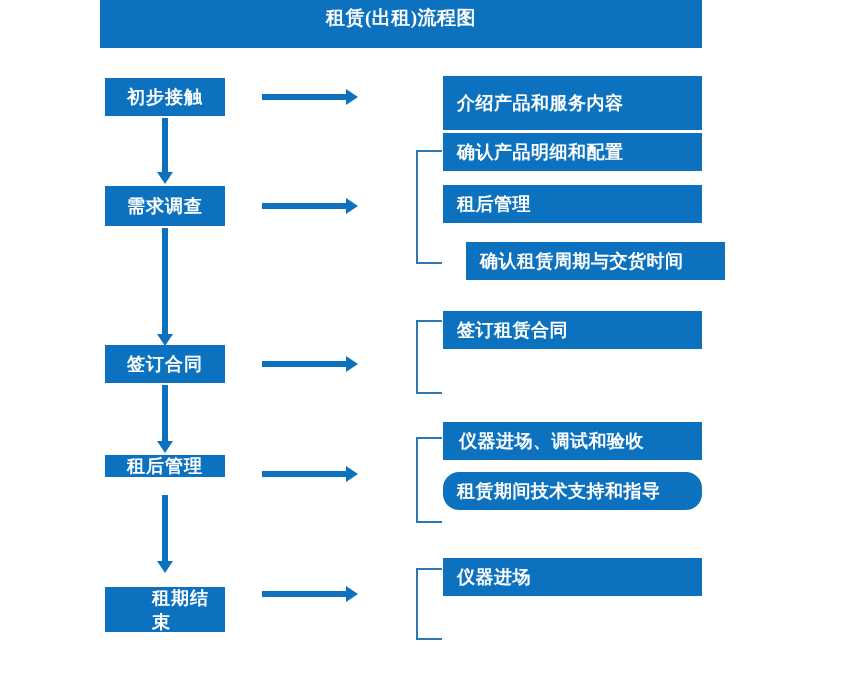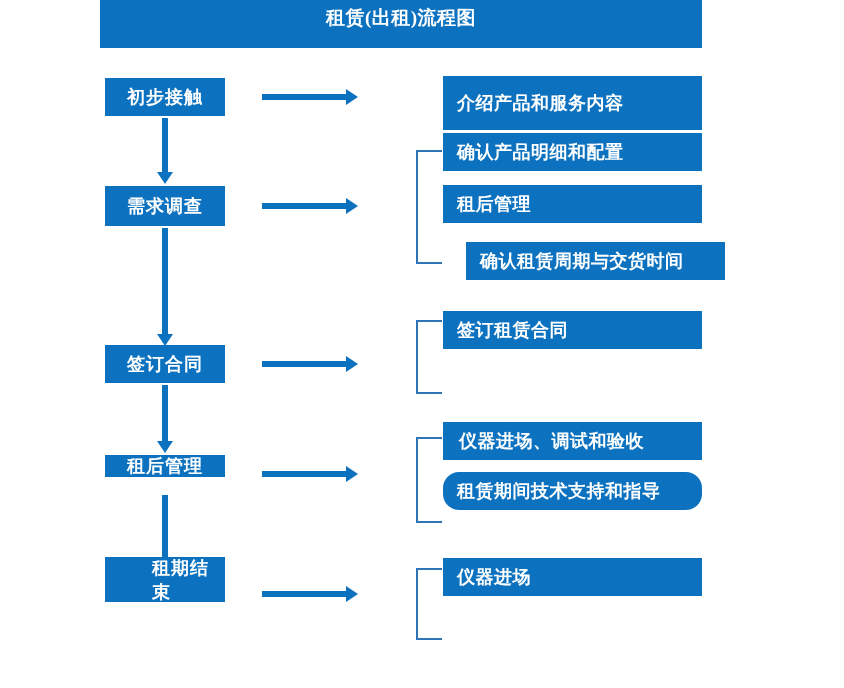--- a/index.html
+++ b/index.html
@@ -179,21 +179,21 @@
     <div class="shaft" style="width:84px;"></div>
     <div class="head" style="left:84px;"></div>
   </div>
 
   <div class="bracket" style="left:416px; top:437px; width:26px; height:86px;"></div>
 
   <div class="node right" style="left:443px; top:422px; width:259px; height:38px;padding-left:16px;">仪器进场、调试和验收</div>
 
   <div class="node right" style="left:443px; top:472px; width:259px; height:38px;border-radius:16px;">租赁期间技术支持和指导</div>
 
-  <div class="node left" style="left:105px; top:557px; width:120px; height:45px;padding-left:47px;">租期结束</div>
+  <div class="node left" style="left:105px; top:587px; width:120px; height:45px;padding-left:47px;">租期结束</div>
 
   <div class="arrow-h" style="left:262px; top:585px; width:96px;">
     <div class="shaft" style="width:84px;"></div>
     <div class="head" style="left:84px;"></div>
   </div>
 
   <div class="bracket" style="left:416px; top:568px; width:26px; height:72px;"></div>
 
   <div class="node right" style="left:443px; top:558px; width:259px; height:38px;">仪器进场</div>
 

